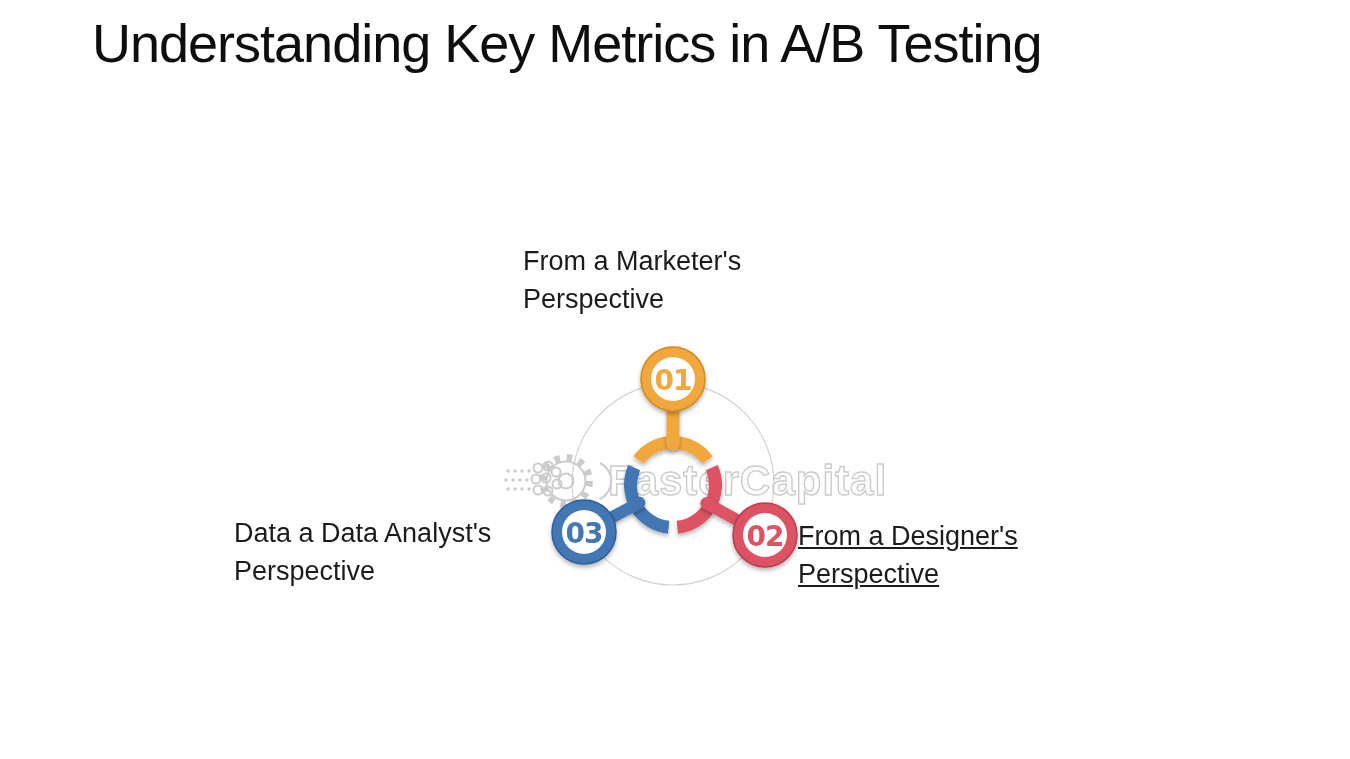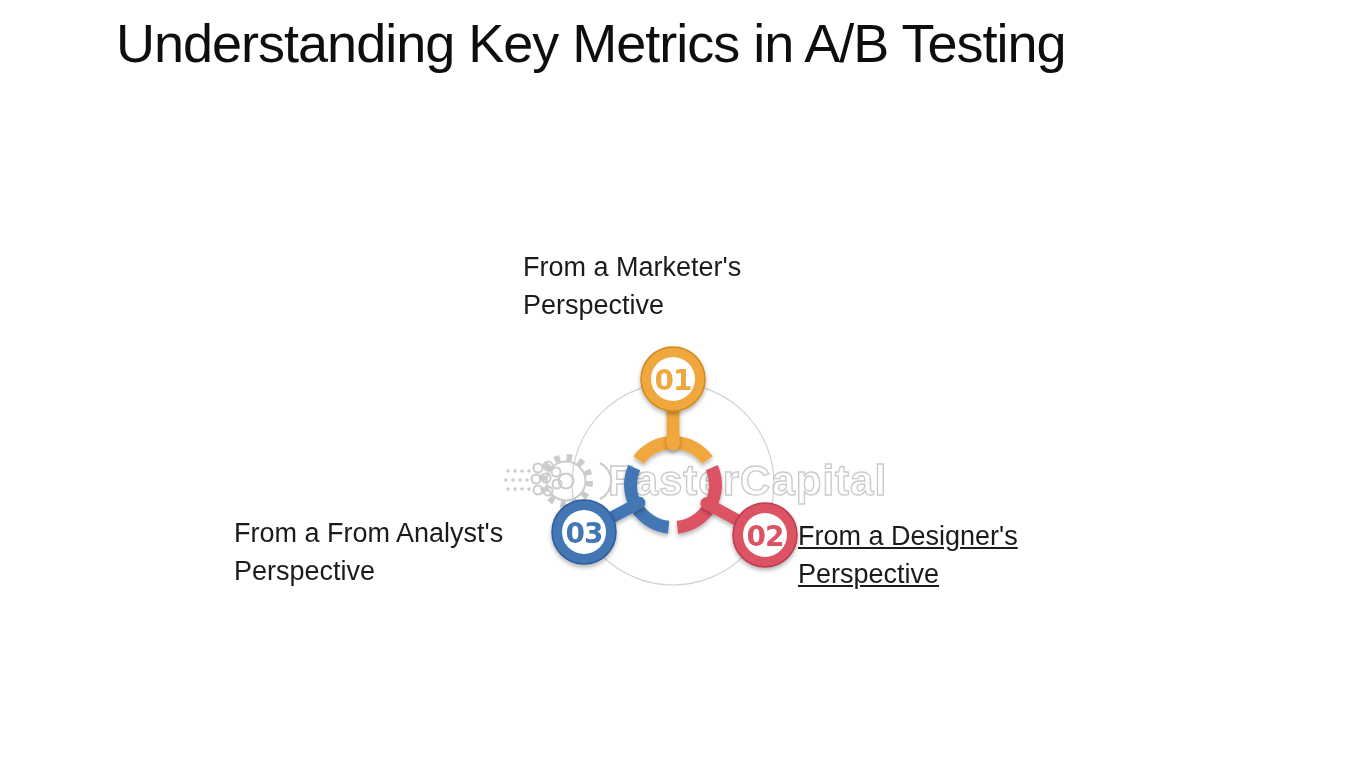--- a/index.html
+++ b/index.html
@@ -12,37 +12,37 @@
     font-family: "Liberation Sans", sans-serif;
   }
   .stage {
     position: relative;
     width: 1350px;
     height: 759px;
     background: #ffffff;
   }
   .page-title {
     position: absolute;
-    left: 116px;
+    left: 92px;
     top: 12px;
     font-size: 54px;
     line-height: 62px;
     letter-spacing: -1px;
     color: #0e0e0e;
     font-weight: 400;
     white-space: nowrap;
   }
   .node-label {
     position: absolute;
     font-size: 27px;
     line-height: 38px;
     color: #1b1b1b;
     font-weight: 400;
   }
-  .label-marketer   { left: 523px; top: 242px; width: 280px; margin-top: 6px; }
+  .label-marketer   { left: 523px; top: 242px; width: 280px; }
   .label-analyst    { left: 234px; top: 514px; width: 315px; }
   .label-designer   { left: 798px; top: 517px; width: 265px; text-decoration: underline; }
   svg.diagram {
     position: absolute;
     left: 0;
     top: 0;
   }
   svg text.wm-text {
     font-family: "Liberation Sans", sans-serif;
     font-weight: bold;
@@ -135,17 +135,17 @@
 
     <g filter="url(#softShadow)" stroke-width="1.5" stroke="#2F5D99">
       <circle cx="584" cy="532" r="32" fill="#4377B3"></circle>
       <circle cx="584" cy="532" r="22" fill="#ffffff" stroke="none"></circle>
       <text class="node-number" x="584" y="533" text-anchor="middle" dominant-baseline="central" stroke="none" fill="#4377B3">03</text>
     </g>
   </svg>
 
   <div class="node-label label-marketer">From a Marketer's Perspective</div>
 
-  <div class="node-label label-analyst">From a From Analyst's Perspective</div>
+  <div class="node-label label-analyst">Data a Data Analyst's Perspective</div>
 
   <div class="node-label label-designer">From a Designer's Perspective</div>
 
 </div>
 
 </body></html>

